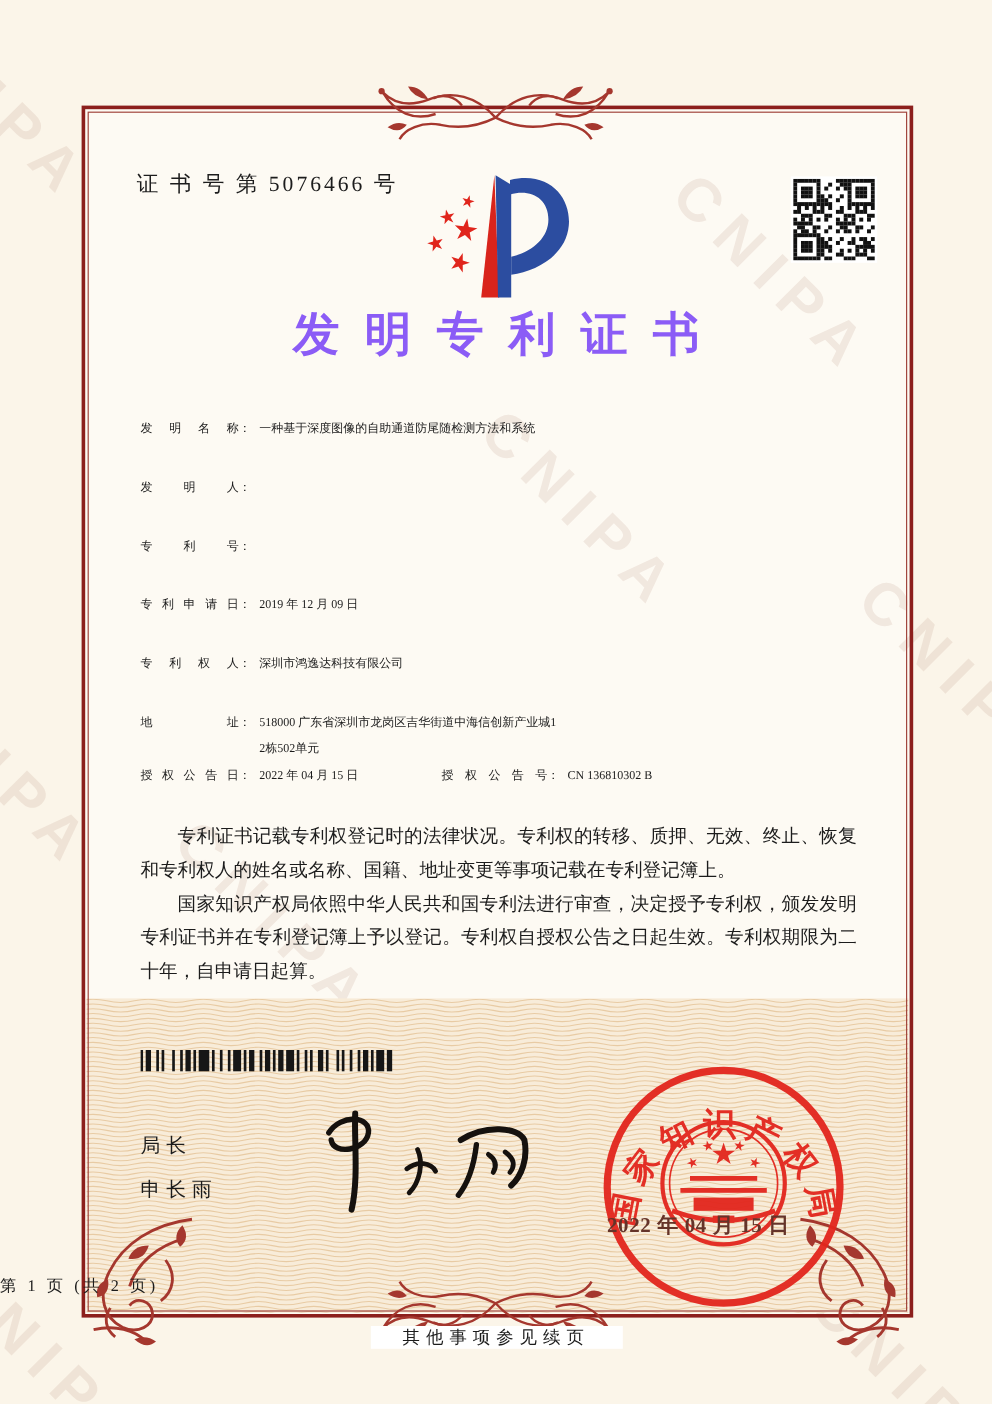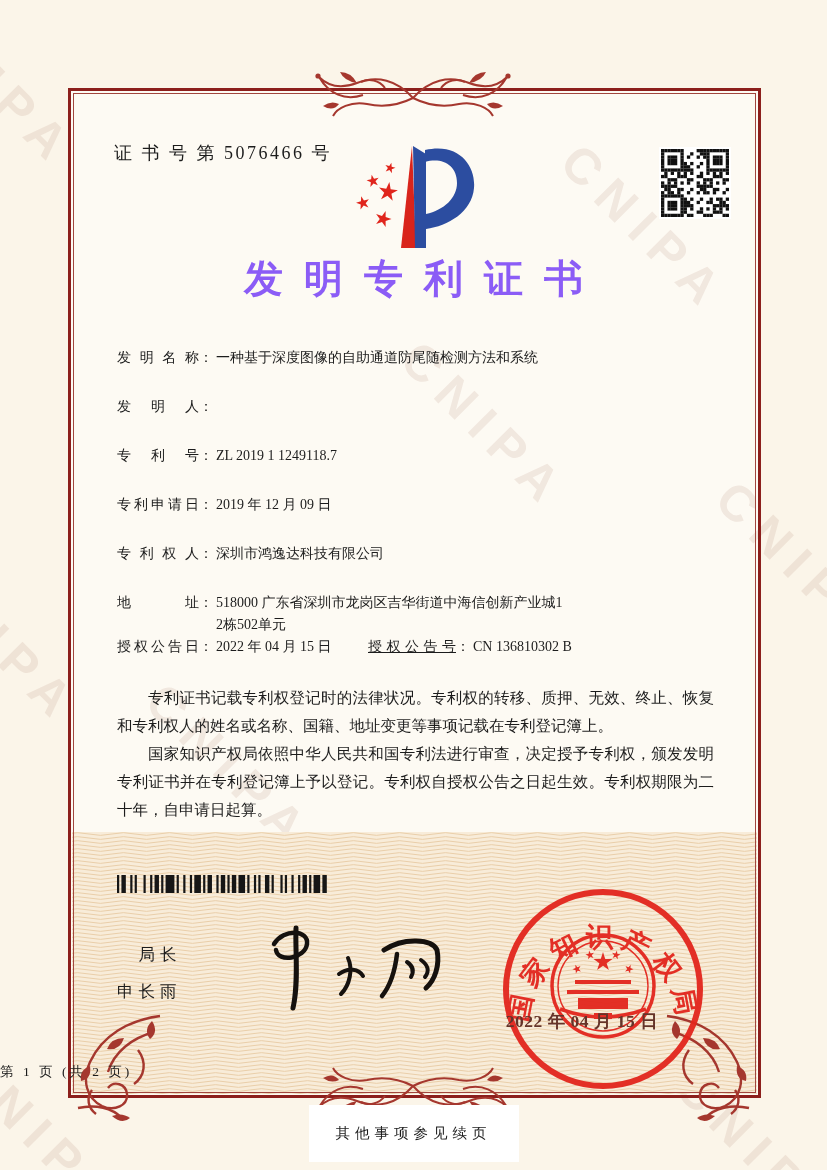--- a/index.html
+++ b/index.html
@@ -16,38 +16,38 @@
          box-sizing:border-box;z-index:3;pointer-events:none;}
   .frame::after{content:"";position:absolute;inset:2px;border:1px solid #a2463e;}
   .orn{position:absolute;z-index:4;pointer-events:none;}
   
   .content{position:absolute;inset:0;z-index:5;}
   .cert-no{position:absolute;left:114px;top:141px;font-size:18px;letter-spacing:2.5px;}
   .logo{position:absolute;left:338px;top:134px;}
   .qr{position:absolute;left:659px;top:147px;width:68px;height:68px;background:#fff;padding:2px;}
   .title{position:absolute;left:0;right:0;top:252px;text-align:center;font-size:39px;
          font-weight:bold;letter-spacing:21px;text-indent:21px;color:#8b5cf6;}
-  .fields{position:absolute;left:117px;top:347px;width:606px;font-size:14px;}
+  .fields{position:absolute;left:117px;top:347px;width:606px;font-size:10px;}
   .frow{display:flex;line-height:22px;margin-bottom:27px;}
   .frow.addr{margin-bottom:0;}
   .flabel{display:inline-block;width:82px;text-align:justify;text-align-last:justify;flex:0 0 82px;}
-  .flabel.w2{width:88px;flex:0 0 88px;text-decoration:underline;}
+  .flabel.w2{width:88px;flex:0 0 88px;}
   .fcolon{flex:0 0 17px;}
   .fvalue{flex:1;white-space:pre-line;}
   .fvalue.fixed{flex:0 0 152px;}
   .paras{position:absolute;left:117px;top:684px;width:597px;font-size:15.5px;line-height:28px;text-align:justify;}
   .paras p{margin:0;text-indent:2em;}
   .barcode{position:absolute;left:117px;top:875px;width:212px;height:18px;}
-  .officer{position:absolute;left:117px;top:944px;font-size:16.5px;letter-spacing:5px;text-align:right;}
+  .officer{position:absolute;left:117px;top:944px;font-size:16.5px;letter-spacing:5px;}
   .officer .line{line-height:22px;margin-bottom:15px;}
   .sig{position:absolute;left:236px;top:908px;}
   .seal{position:absolute;left:500px;top:886px;width:206px;height:206px;mix-blend-mode:multiply;opacity:.95;}
   .page-info{position:absolute;left:0;right:0;top:1063px;font-size:13.5px;letter-spacing:3px;}
   .foot-note{position:absolute;left:50%;transform:translateX(-50%);top:1105px;background:#ffffff;
-             padding:19px 27px;font-size:14.5px;letter-spacing:5px;white-space:nowrap;}
+             padding:0 27px;font-size:14.5px;letter-spacing:5px;white-space:nowrap;}
 </style>
 </head>
 <body>
 
 <div class="page">
 
   <svg width="0" height="0" style="position:absolute">
     <defs>
       <path id="star" d="M0,-1 L0.2245,-0.309 L0.9511,-0.309 L0.3633,0.118 L0.5878,0.809 L0,0.382 L-0.5878,0.809 L-0.3633,0.118 L-0.9511,-0.309 L-0.2245,-0.309 Z"></path>
       <g id="flourish">
@@ -444,21 +444,20 @@
           <span class="fcolon">：</span>
         <span class="fvalue">一种基于深度图像的自助通道防尾随检测方法和系统</span>
       </div>
       <div class="frow">
         <span class="flabel">发明人</span>
           <span class="fcolon">：</span>
       </div>
       <div class="frow">
         <span class="flabel">专利号</span>
           <span class="fcolon">：</span>
-        <span class="fvalue">ZL 2019 1 1249118.7</span>
       </div>
       <div class="frow">
         <span class="flabel">专利申请日</span>
           <span class="fcolon">：</span>
         <span class="fvalue">2019 年 12 月 09 日</span>
       </div>
       <div class="frow">
         <span class="flabel">专利权人</span>
           <span class="fcolon">：</span>
         <span class="fvalue">深圳市鸿逸达科技有限公司</span>

